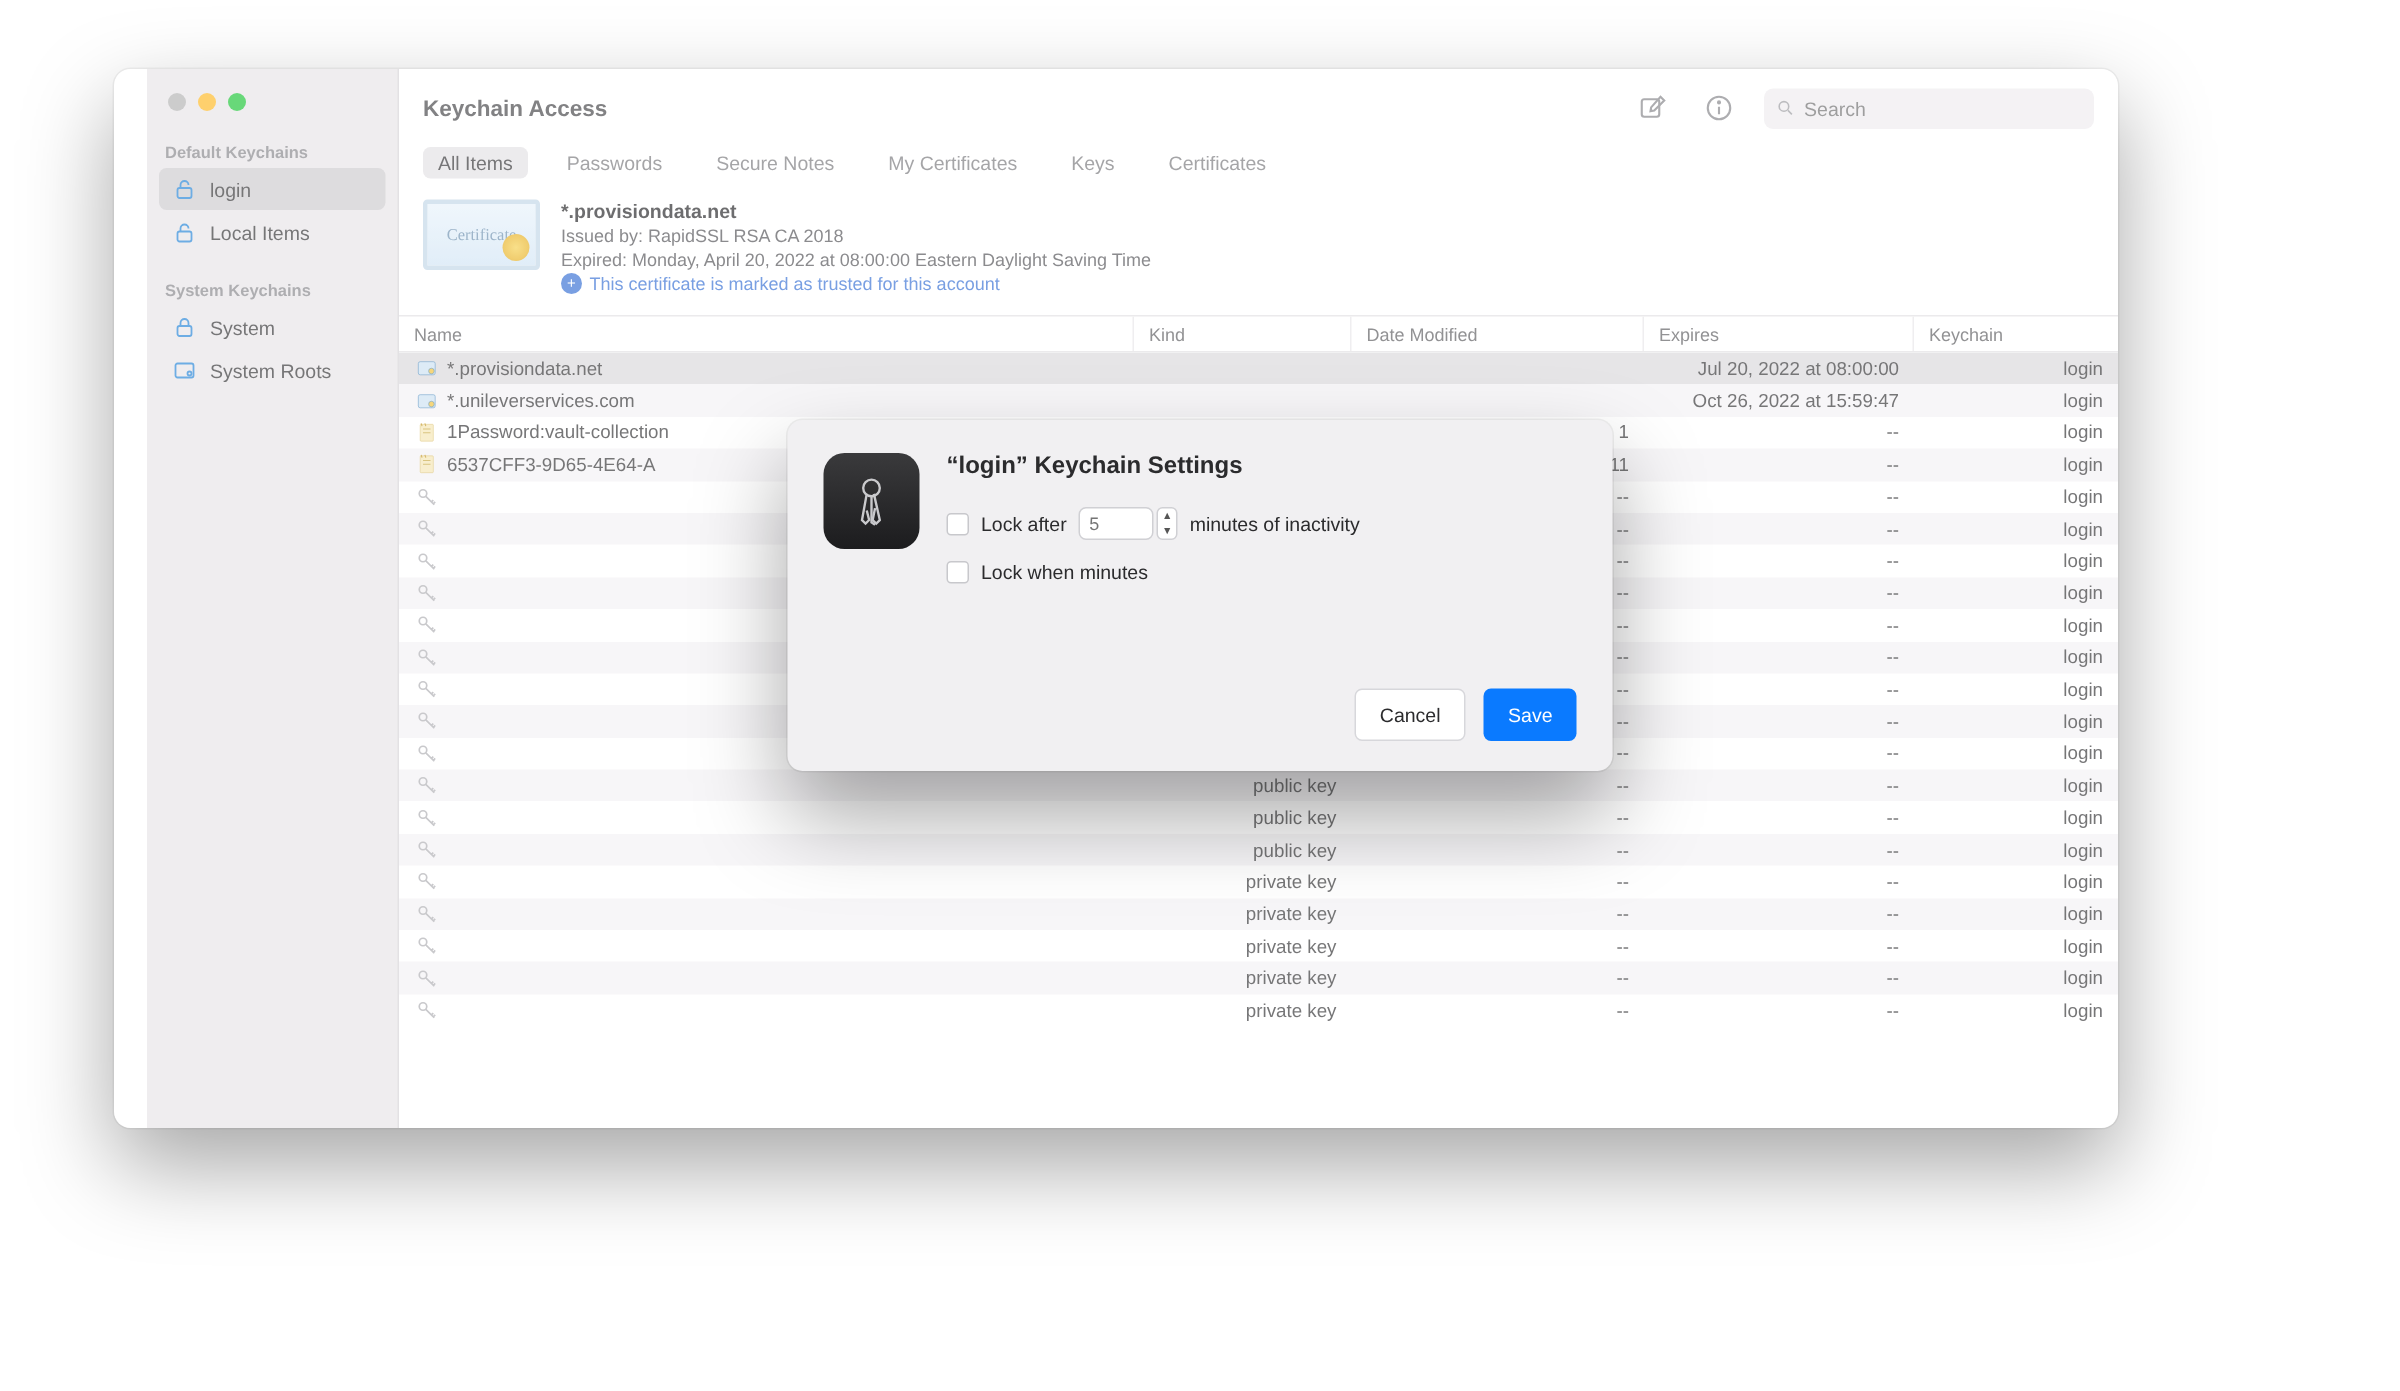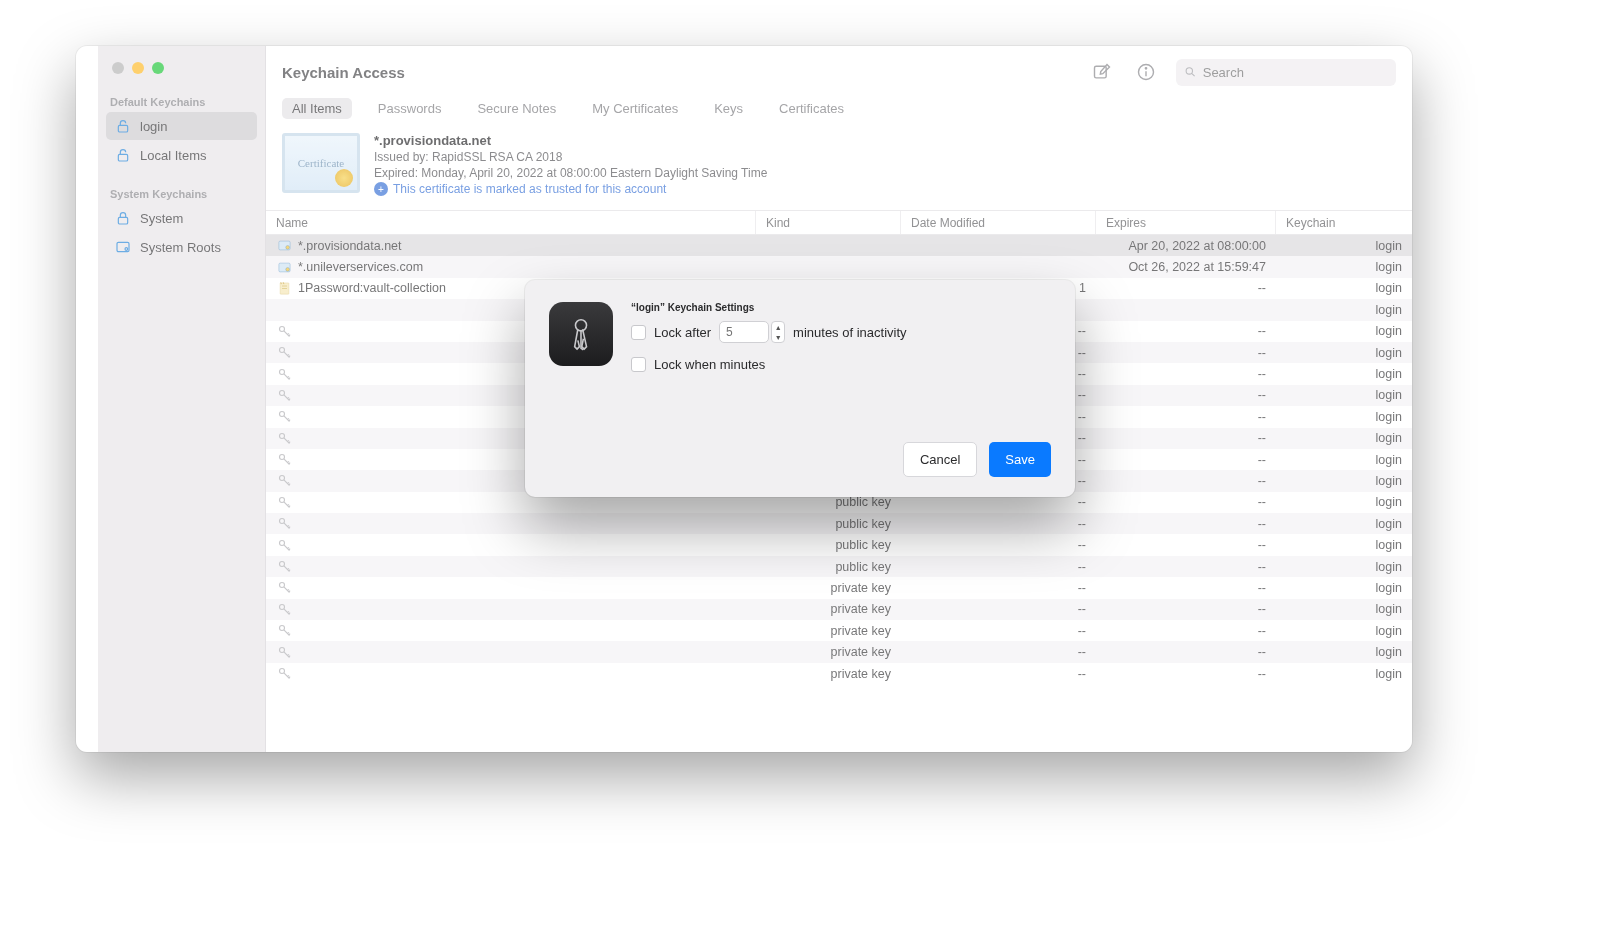--- a/index.html
+++ b/index.html
@@ -125,21 +125,21 @@
 }
 .tab.selected { background: #e4e2e5; color: #3c3c3e; }
 
 .cert-summary {
   display: flex;
   gap: 14px;
   padding: 6px 16px 14px 16px;
   align-items: flex-start;
 }
 .cert-thumb {
-  width: 78px; height: 60px;
+  width: 78px; height: 47px;
   background: linear-gradient(#e9f3fb,#d4e6f5);
   border: 3px solid #c5d8e8;
   border-radius: 3px;
   position: relative;
   display: flex; align-items: center; justify-content: center;
   font-family: cursive; font-size: 11px; color: #7395b3;
 }
 .cert-thumb::after {
   content: "";
   position: absolute; right: 4px; bottom: 3px;
@@ -224,21 +224,21 @@
 .dialog-icon {
   width: 64px; height: 64px;
   background: linear-gradient(#3a3a3c,#1c1c1e);
   border-radius: 14px;
   display: flex; align-items: center; justify-content: center;
   color: #c9c9cc;
   flex-shrink: 0;
 }
 .dialog-icon svg { width: 38px; height: 38px; }
 .dialog-body { flex: 1; display: flex; flex-direction: column; }
-.dialog-title { font-size: 10px; font-weight: 600; color: #2b2b2d; margin-bottom: 8px; }
+.dialog-title { font-size: 16px; font-weight: 600; color: #2b2b2d; margin-bottom: 18px; }
 .dialog-row { display: flex; align-items: center; gap: 8px; font-size: 13px; color: #2b2b2d; margin-bottom: 14px; }
 .checkbox {
   width: 15px; height: 15px; border: 1px solid #c8c8cc;
   border-radius: 3px; background: #fff;
 }
 .stepper-wrap { display: flex; align-items: center; }
 .stepper-input {
   width: 50px; height: 22px;
   border: 1px solid #d0d0d4; border-radius: 5px;
   background: #fff; padding: 0 6px;
@@ -382,21 +382,21 @@
               <span class="row-icon">
                 <svg viewBox="0 0 24 24" fill="#6aa7d6" stroke="#2f78b3" stroke-width="0.6">
                   <rect x="3" y="5" width="18" height="14" rx="2" fill="#cfe3f3"></rect>
                   <circle cx="17" cy="15" r="3" fill="#f3c542"></circle>
                 </svg>
               </span>
               <span>*.provisiondata.net</span>
             </div>
             <div class="td kind"></div>
             <div class="td date"></div>
-            <div class="td exp">Apr 20, 2022 at 08:00:00</div>
+            <div class="td exp">Jul 20, 2022 at 08:00:00</div>
             <div class="td kc">login</div>
           </div>
           <div class="tr alt">
             <div class="td name">
               <span class="row-icon">
                 <svg viewBox="0 0 24 24" fill="#6aa7d6" stroke="#2f78b3" stroke-width="0.6">
                   <rect x="3" y="5" width="18" height="14" rx="2" fill="#cfe3f3"></rect>
                   <circle cx="17" cy="15" r="3" fill="#f3c542"></circle>
                 </svg>
               </span>
@@ -418,20 +418,31 @@
                 </svg>
               </span>
               <span>1Password:vault-collection</span>
             </div>
             <div class="td kind"></div>
             <div class="td date">1</div>
             <div class="td exp">--</div>
             <div class="td kc">login</div>
           </div>
           <div class="tr alt">
+            <div class="td name">
+              <span class="row-icon">
+                <svg viewBox="0 0 24 24">
+                  <rect x="5" y="3" width="14" height="18" rx="1" fill="#f5e7b8" stroke="#d4b75f" stroke-width="0.6"></rect>
+                  <line x1="8" y1="8" x2="16" y2="8" stroke="#c8a842"></line>
+                  <line x1="8" y1="12" x2="16" y2="12" stroke="#c8a842"></line>
+                  <path d="M6 2l1 3M10 2l1 3" stroke="#c49a2a" stroke-width="1.2" fill="none"></path>
+                </svg>
+              </span>
+              <span>6537CFF3-9D65-4E64-A</span>
+            </div>
             <div class="td kind"></div>
             <div class="td date">23:20:11</div>
             <div class="td exp">--</div>
             <div class="td kc">login</div>
           </div>
           <div class="tr">
             <div class="td name">
               <span class="row-icon">
                 <svg viewBox="0 0 24 24" fill="none" stroke="#b2b2b6" stroke-width="1.8">
                   <circle cx="8" cy="8" r="4"></circle>

